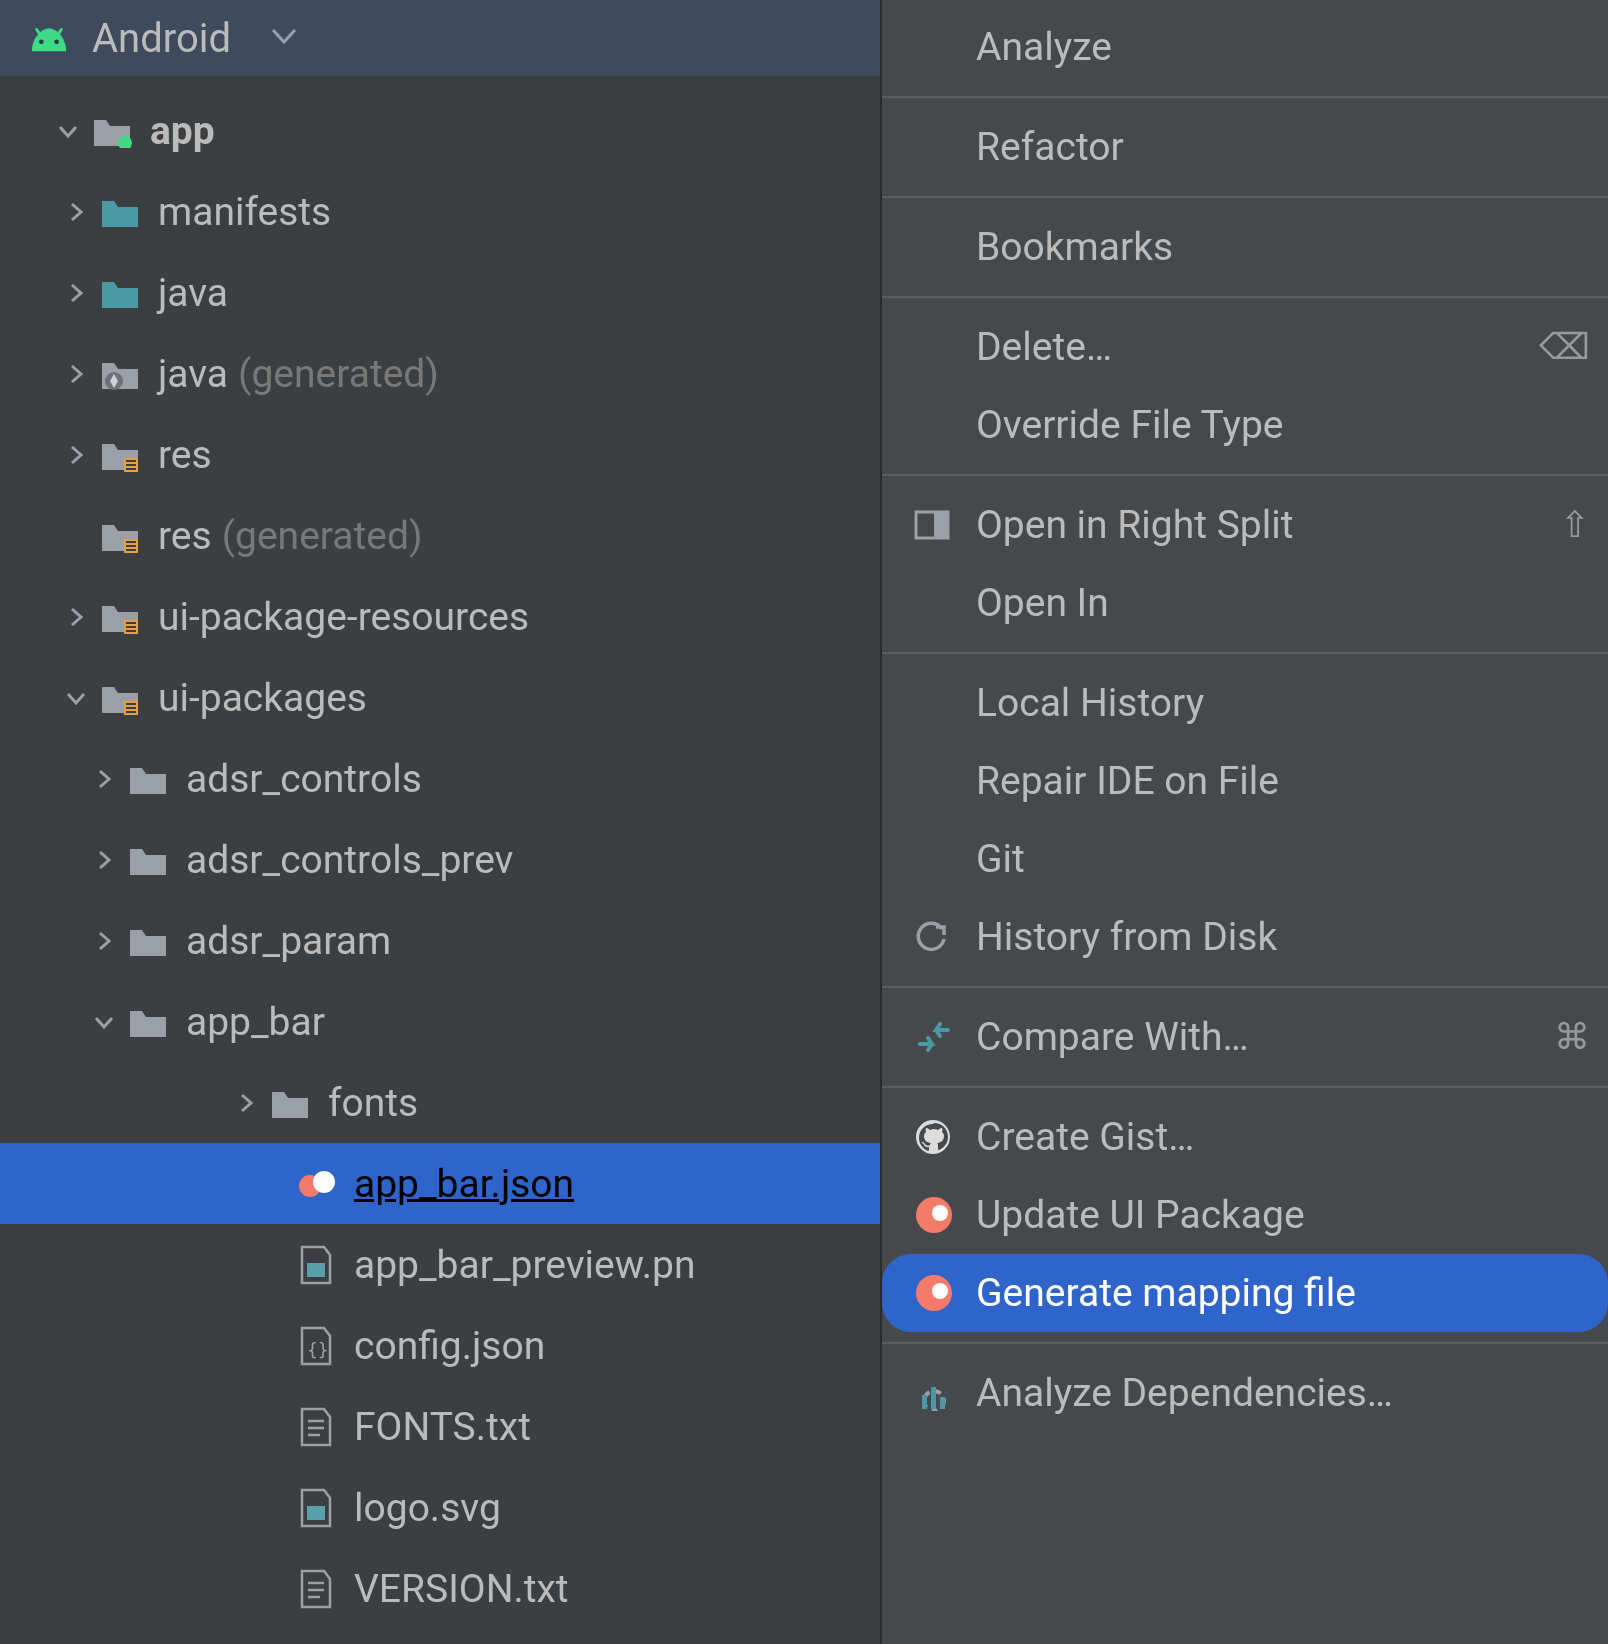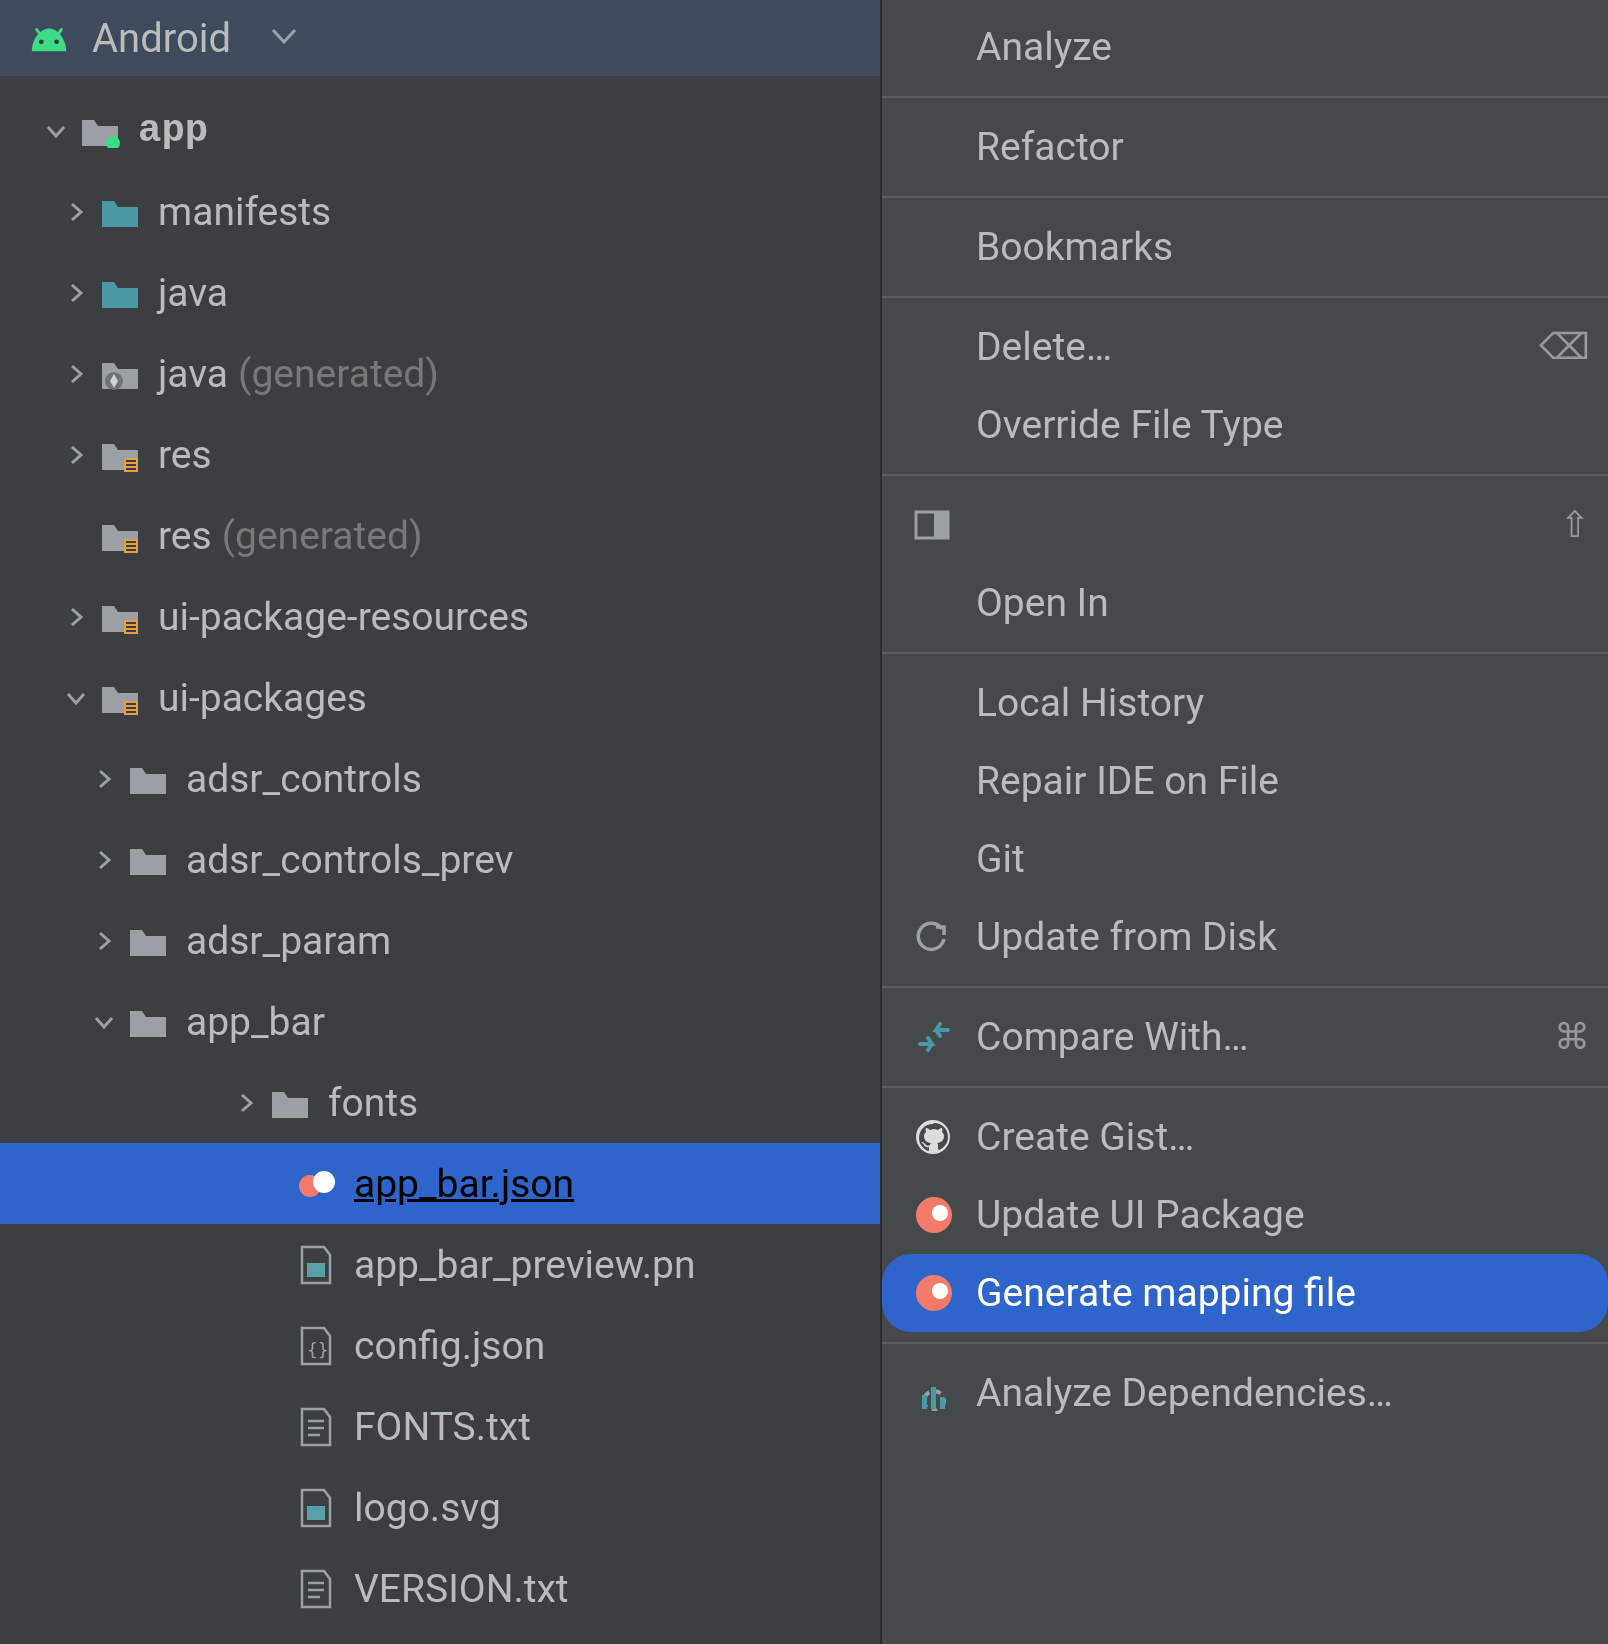--- a/index.html
+++ b/index.html
@@ -77,21 +77,21 @@
     justify-content: center;
     flex-shrink: 0;
     margin-right: 14px;
   }
   .label {
     color: #bbbbbb;
   }
   .tree-row.selected .label { color: #000000; text-decoration: underline; }
   .label.bold { font-weight: 700; }
   .label.dim { color: #787878; margin-left: 10px; }
-  .indent-0 { padding-left: 36px; font-family: Liberation Mono, monospace; }
+  .indent-0 { padding-left: 48px; }
   .indent-1 { padding-left: 56px; }
   .indent-2 { padding-left: 84px; }
   .indent-3 { padding-left: 226px; }
   .indent-4 { padding-left: 292px; }
 
   
   .context-menu {
     position: absolute;
     left: 880px;
     top: 0;
@@ -465,20 +465,21 @@
     </div>
     <div class="menu-sep"></div>
 
     <div class="menu-item">
       <span class="menu-icon-cell">
         <svg width="36" height="30" viewBox="0 0 36 30">
           <rect x="2" y="2" width="32" height="26" fill="none" stroke="#9aa0a6" stroke-width="3"></rect>
           <rect x="20" y="2" width="14" height="26" fill="#9aa0a6"></rect>
         </svg>
       </span>
+      <span>Open in Right Split</span>
       <span class="shortcut">⇧</span>
     </div>
     <div class="menu-item">
       <span class="menu-icon-cell"></span>
       <span>Open In</span>
     </div>
     <div class="menu-sep"></div>
 
     <div class="menu-item">
       <span class="menu-icon-cell"></span>
@@ -492,21 +493,21 @@
       <span class="menu-icon-cell"></span>
       <span>Git</span>
     </div>
     <div class="menu-item">
       <span class="menu-icon-cell">
         <svg width="36" height="36" viewBox="0 0 36 36">
           <path d="M28 10 A13 13 0 1 0 30 20" fill="none" stroke="#9aa0a6" stroke-width="3.5"></path>
           <path d="M22 8 L30 8 L30 16" fill="none" stroke="#9aa0a6" stroke-width="3.5"></path>
         </svg>
       </span>
-      <span>Update from Disk</span>
+      <span>History from Disk</span>
     </div>
     <div class="menu-sep"></div>
 
     <div class="menu-item">
       <span class="menu-icon-cell">
         <svg width="40" height="34" viewBox="0 0 40 34">
           <path d="M6 24 L18 24 L14 18 M18 24 L14 30" fill="none" stroke="#4a9aa5" stroke-width="4" stroke-linecap="round"></path>
           <path d="M34 10 L22 10 L26 4 M22 10 L26 16" fill="none" stroke="#4a9aa5" stroke-width="4" stroke-linecap="round"></path>
         </svg>
       </span>

